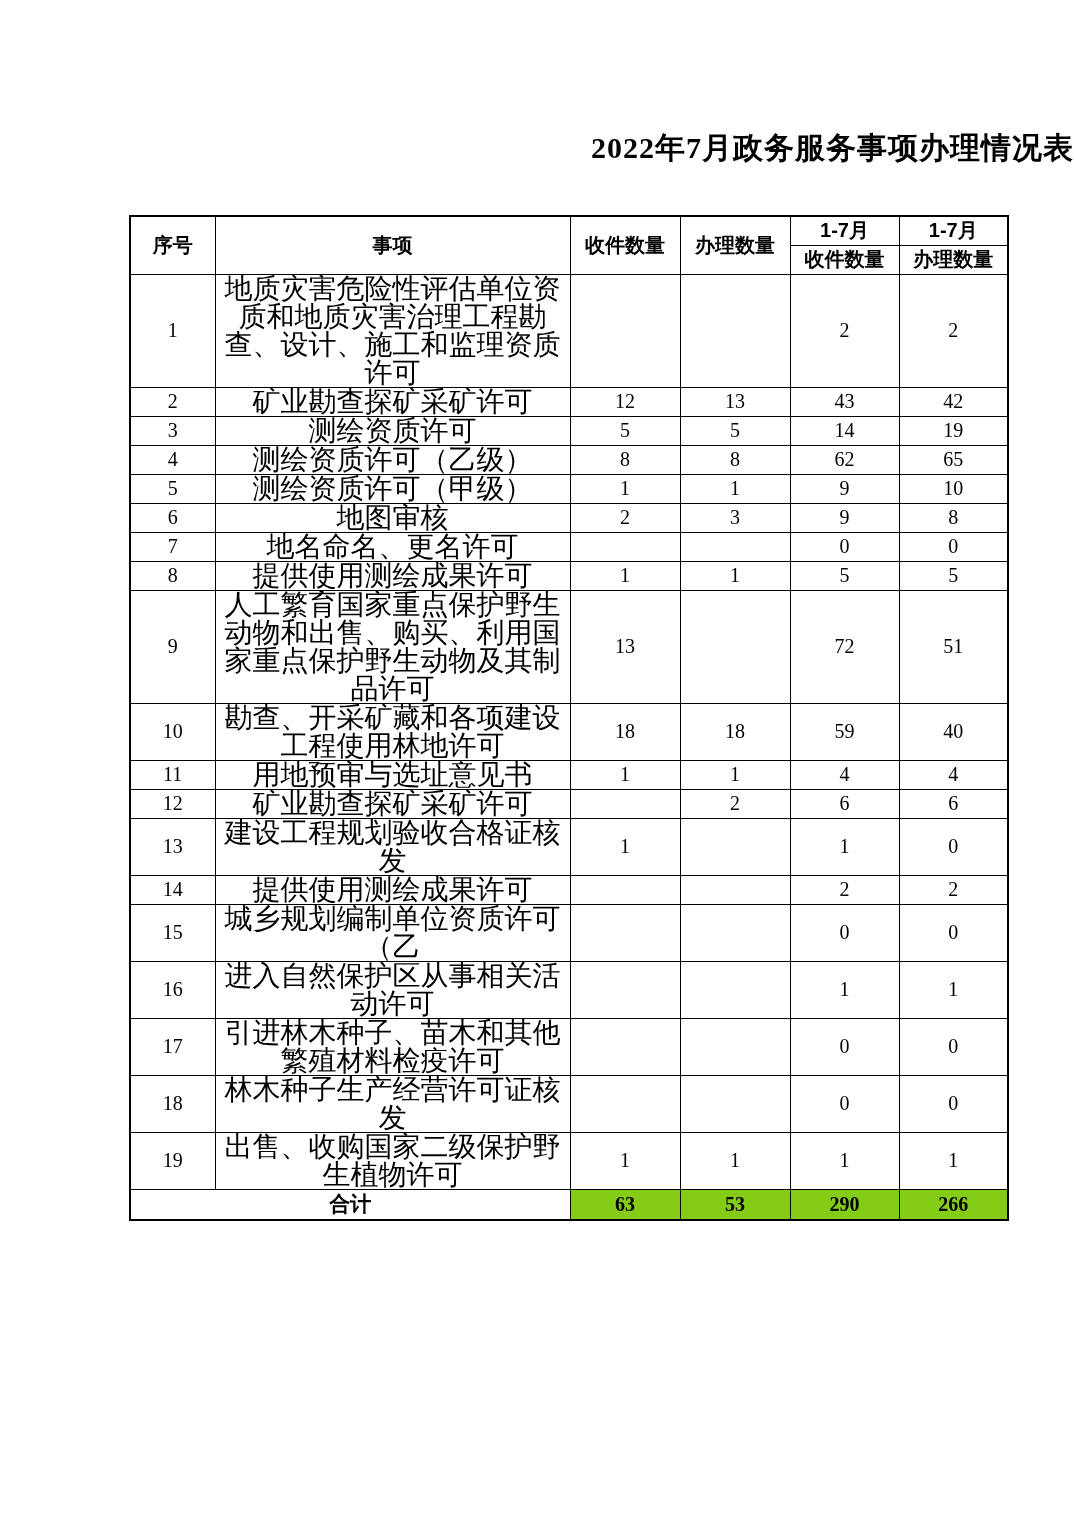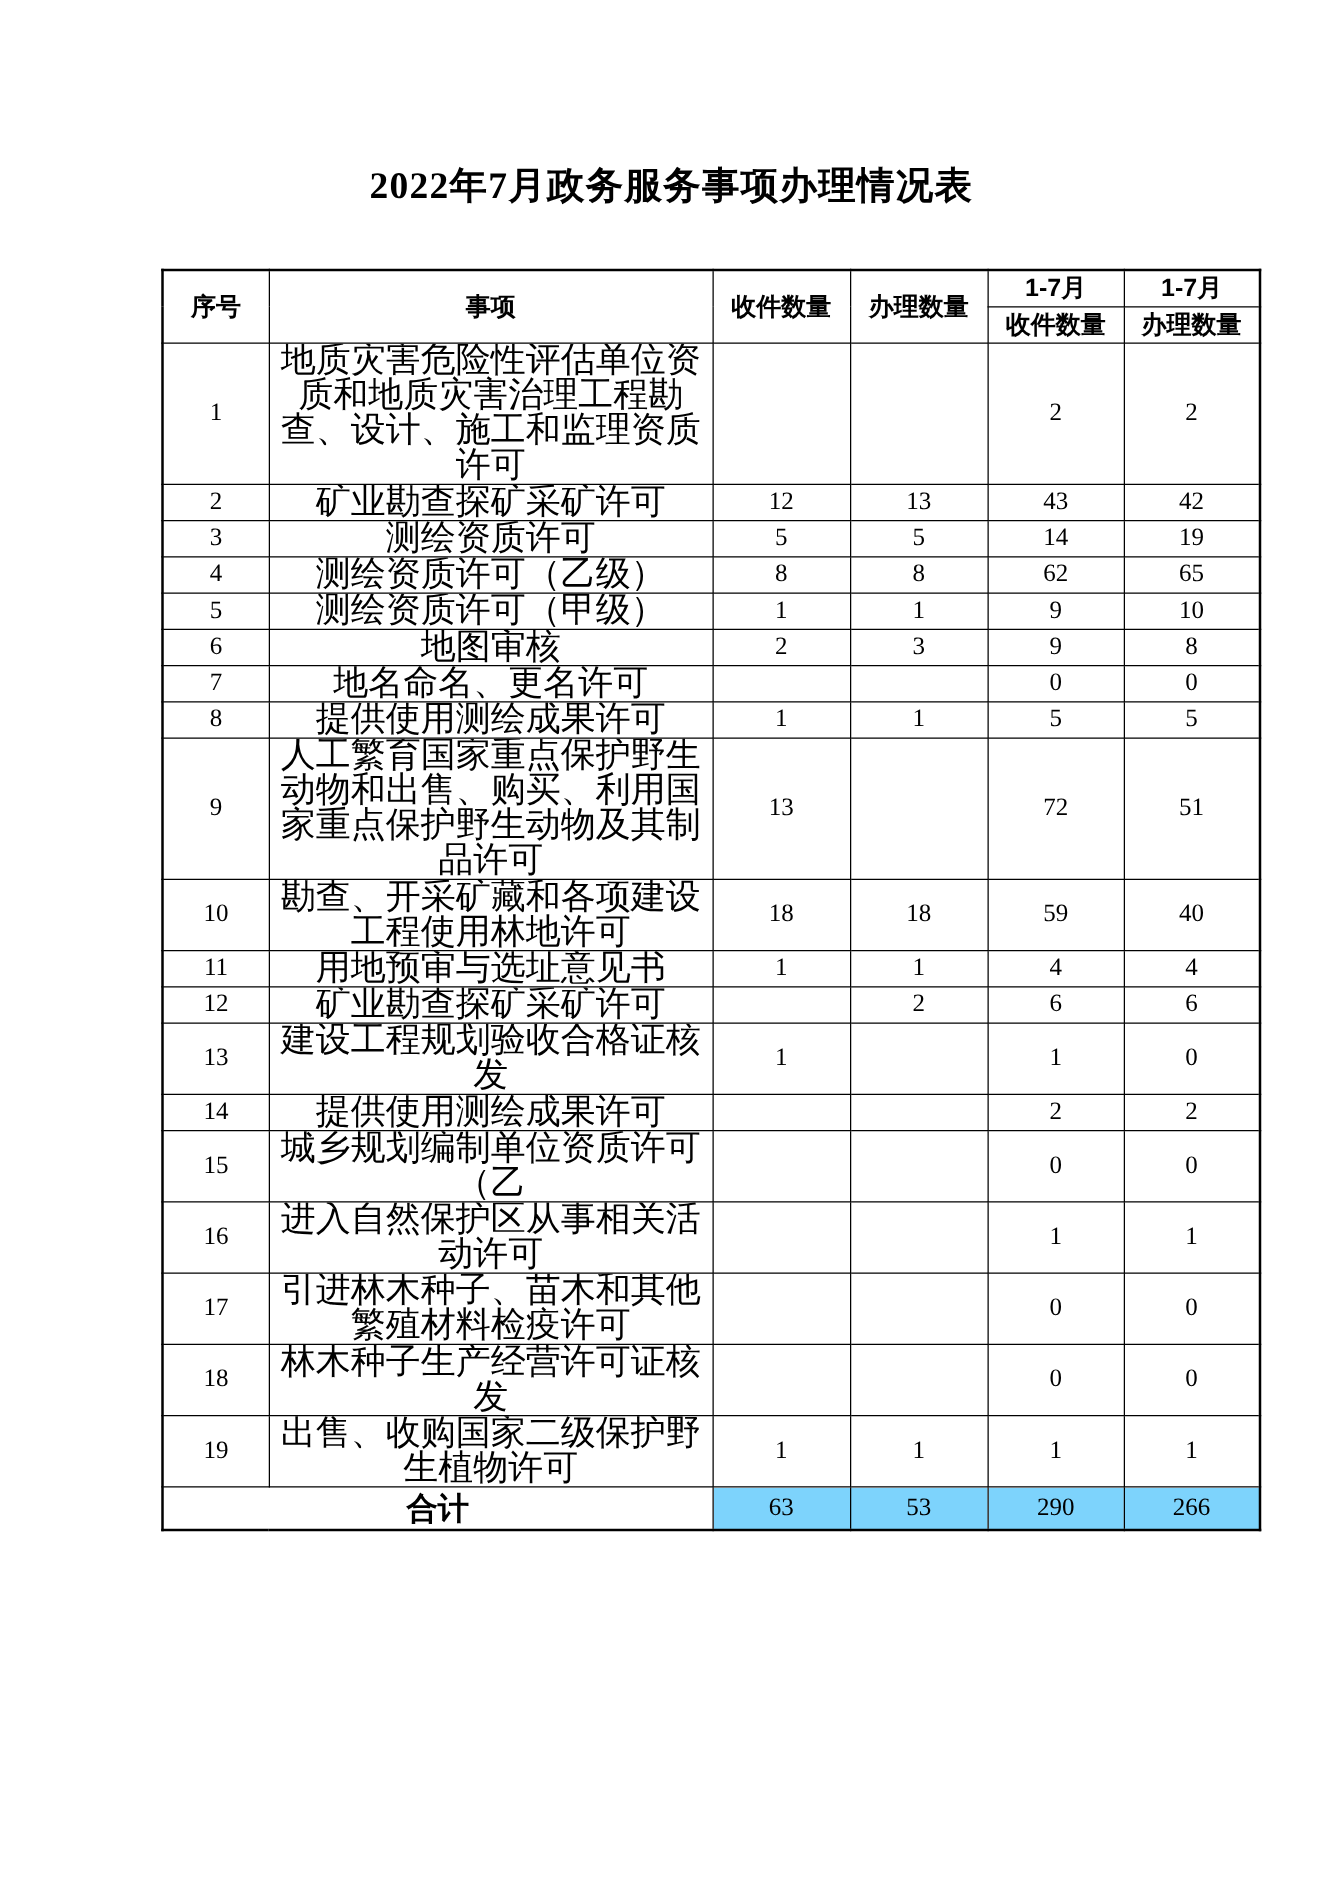--- a/index.html
+++ b/index.html
@@ -9,21 +9,21 @@
     background: #ffffff;
   }
   body {
     width: 1074px;
     height: 1520px;
     font-family: "Liberation Serif", serif;
     color: #000000;
   }
   .page-title {
     margin: 128px 0 16px 0;
-    text-align: center;
+    text-align: right;
     font-size: 30px;
     font-weight: bold;
     letter-spacing: 1px;
     font-family: "Liberation Serif", serif;
   }
   .table-wrap {
     margin: 46px 0 0 97px;
   }
   table.report {
     border-collapse: collapse;
@@ -58,26 +58,27 @@
     line-height: 28px;
     font-family: "Liberation Serif", serif;
   }
   tfoot td {
     border-top: 2px solid #000000;
     height: 31px;
   }
   td.total-label {
     font-family: Liberation Sans, sans-serif;
     font-weight: bold;
-    font-size: 25px;
+    font-size: 21px;
     text-align: center;
     border-radius: 13px;
   }
   td.gray {
-    background: #7dd3fc;
+    background: #84cc16;
+    font-weight: bold;
   }
 </style>
 </head>
 <body>
 
 <div class="page">
 
   <h1 class="page-title">2022年7月政务服务事项办理情况表</h1>
 
   <div class="table-wrap">

